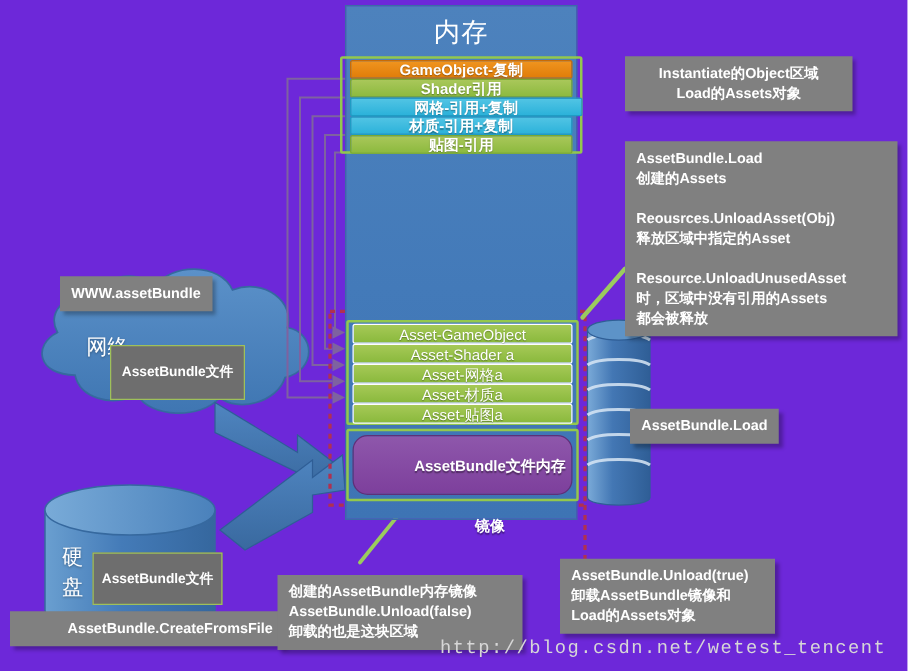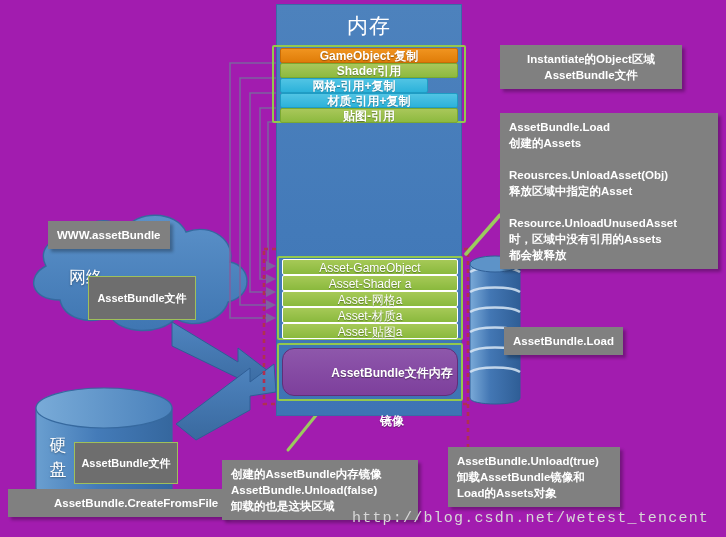--- a/index.html
+++ b/index.html
@@ -5,21 +5,21 @@
   html,body{margin:0;padding:0;background:#ffffff;}
   body{
     font-family:"Liberation Sans","DejaVu Sans",sans-serif;
     -webkit-font-smoothing:antialiased;
   }
   #stage{
     position:relative;
     width:726px;
     height:537px;
     overflow:hidden;
-    background:#a21caf;
+    background:#6d28d9;
   }
   #svg-layer{
     position:absolute;
     left:0;top:0;
     width:726px;height:537px;
     pointer-events:none;
   }
 
   
   .mem-panel{
@@ -265,21 +265,21 @@
     </g>
   </svg>
 
   <div class="mem-panel"></div>
   <div class="mem-title">内存</div>
 
   <div class="group-outline" style="left:272px;top:45px;width:194px;height:78px;"></div>
 
   <div class="bar orange" style="left:280px;top:48px;width:178px;">GameObject-复制</div>
   <div class="bar green" style="left:280px;top:63px;width:178px;">Shader引用</div>
-  <div class="bar cyan" style="left:280px;top:78px;width:148px;">网格-引用+复制</div>
+  <div class="bar cyan" style="left:280px;top:78px;width:186px;">网格-引用+复制</div>
   <div class="bar cyan" style="left:280px;top:93px;width:178px;">材质-引用+复制</div>
   <div class="bar green" style="left:280px;top:108px;width:178px;">贴图-引用</div>
 
   <div class="group-outline" style="left:277px;top:256px;width:186px;height:84px;"></div>
 
   <div class="asset-bar" style="left:282px;top:259px;width:176px;">Asset-GameObject</div>
   <div class="asset-bar" style="left:282px;top:275px;width:176px;">Asset-Shader a</div>
   <div class="asset-bar" style="left:282px;top:291px;width:176px;">Asset-网格a</div>
   <div class="asset-bar" style="left:282px;top:307px;width:176px;">Asset-材质a</div>
   <div class="asset-bar" style="left:282px;top:323px;width:176px;">Asset-贴图a</div>
@@ -287,21 +287,21 @@
   <div class="purple-outline"></div>
   <div class="purple-box">AssetBundle文件内存镜像</div>
 
   <div class="node-label" style="left:66px;top:268px;width:40px;">网络</div>
   <div class="inner-file" style="left:88px;top:276px;width:108px;height:44px;">AssetBundle文件</div>
 
   <div class="node-label" style="left:44px;top:434px;width:28px;line-height:24px;">硬盘</div>
   <div class="inner-file" style="left:74px;top:442px;width:104px;height:42px;">AssetBundle文件</div>
 
   <div class="callout center" style="left:500px;top:45px;width:182px;">Instantiate的Object区域
-AssetBundle文件</div>
+Load的Assets对象</div>
 
   <div class="callout" style="left:500px;top:113px;width:218px;">AssetBundle.Load
 创建的Assets
 
 Reousrces.UnloadAsset(Obj)
 释放区域中指定的Asset
 
 Resource.UnloadUnusedAsset
 时，区域中没有引用的Assets
 都会被释放</div>

